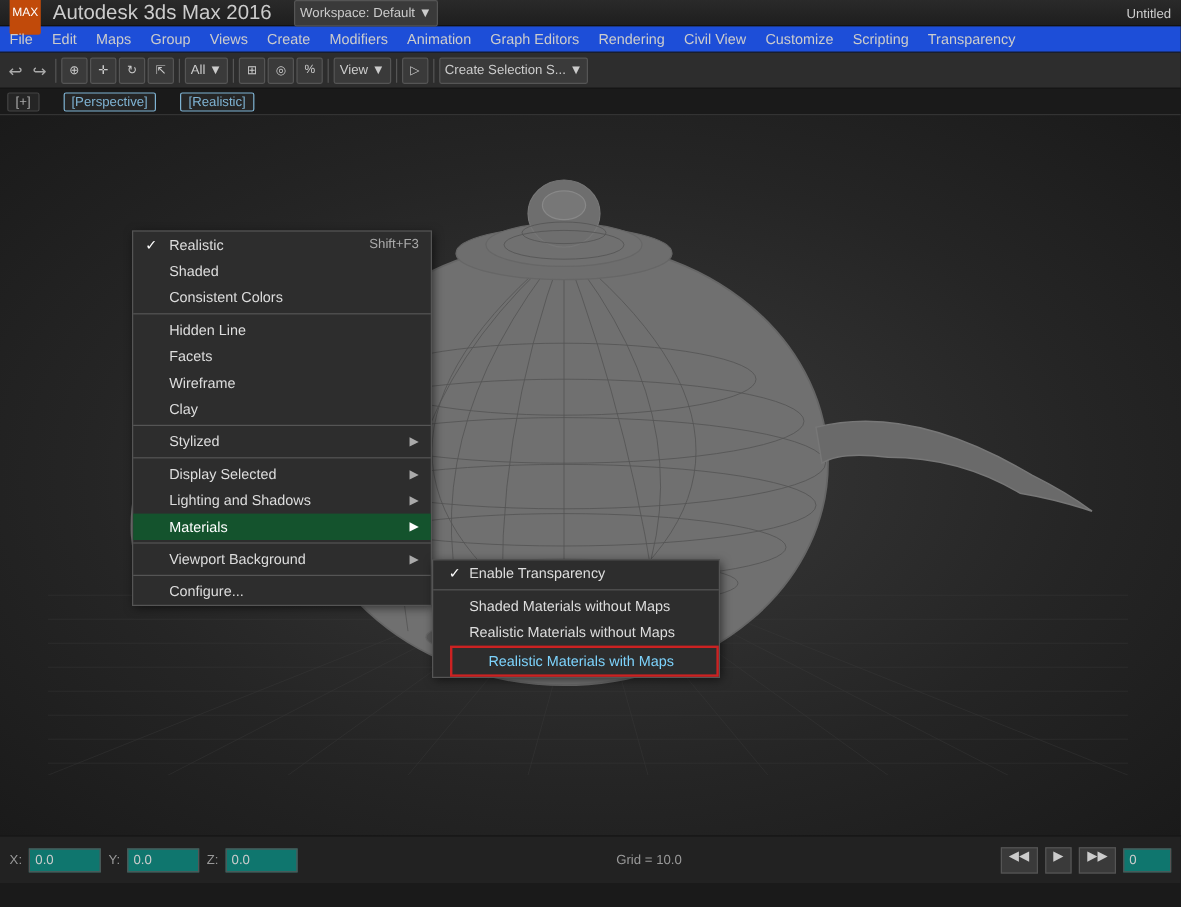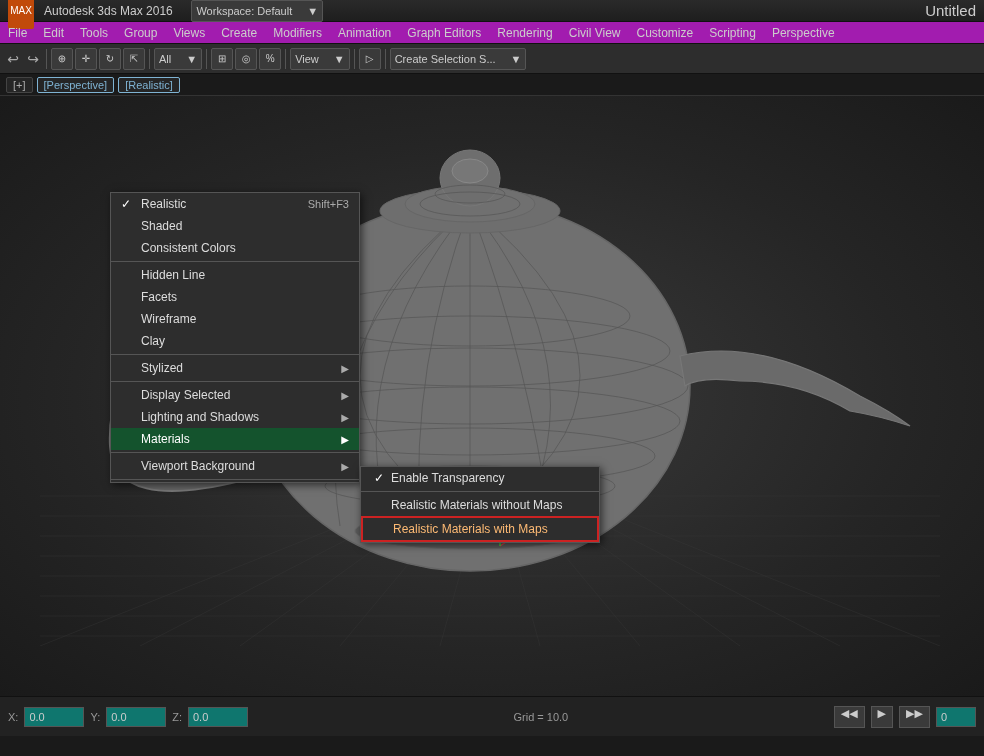--- a/index.html
+++ b/index.html
@@ -24,28 +24,28 @@
       padding: 0 8px;
       border-bottom: 1px solid #111;
     }
     #title-bar-left {
       display: flex;
       align-items: center;
       gap: 6px;
     }
     #title-bar-app {
       color: #ccc;
-      font-size: 12px;
+      font-size: 17px;
     }
 
     
     #menu-bar {
       width: 100%;
       height: 22px;
-      background: #a21caf;
+      background: #1d4ed8;
       display: flex;
       align-items: center;
       border-bottom: 1px solid #111;
     }
     .menu-item {
       color: #ccc;
       padding: 2px 8px;
       font-size: 12px;
       cursor: pointer;
       height: 100%;
@@ -85,21 +85,21 @@
     }
     .toolbar-dropdown {
       height: 22px;
       background: #3a3a3a;
       border: 1px solid #555;
       color: #ccc;
       font-size: 11px;
       padding: 0 4px;
       display: flex;
       align-items: center;
-      gap: 15px;
+      gap: 3px;
       cursor: pointer;
       border-radius: 2px;
     }
 
     
     #viewport-label-bar {
       width: 100%;
       height: 22px;
       background: #1a1a1a;
       display: flex;
@@ -113,20 +113,21 @@
       font-size: 11px;
       border: 1px solid #444;
       padding: 1px 6px;
       background: #252525;
       border-radius: 2px;
       cursor: pointer;
     }
     .viewport-label.active {
       color: #7fb3d3;
       border-color: #7fb3d3;
+      margin-left: 16px;
     }
 
     
     #viewport {
       position: relative;
       width: 984px;
       height: 600px;
       background: #2a2a2a;
       overflow: hidden;
     }
@@ -195,21 +196,22 @@
     .ctx-check {
       width: 16px;
       color: #fff;
       text-align: center;
     }
 
     
     .ctx-item.highlighted {
       background: #2d2d2d;
       border: 2px solid #cc2222;
-      color: #fdba74;
+      color: #7dd3fc;
+      margin-left: 14px;
     }
 
     .title-max-logo {
       width: 26px;
       height: 36px;
       background: #c14a0a;
       display: flex;
       align-items: center;
       justify-content: center;
       color: white;
@@ -279,39 +281,39 @@
   <div id="title-bar-left">
     <div class="title-max-logo">MAX</div>
     <span id="title-bar-app">Autodesk 3ds Max 2016</span>
     &nbsp;&nbsp;
     <div class="toolbar-dropdown">
       <span>Workspace: Default</span>
       <span>▼</span>
     </div>
   </div>
   <div>
-    <span style="color:#ccc;font-size:15px;">Untitled</span>
+    <span style="color:#ccc;font-size:11px;">Untitled</span>
   </div>
 </div>
 
 <div id="menu-bar">
   <div class="menu-item">File</div>
   <div class="menu-item">Edit</div>
-  <div class="menu-item">Tools</div>
+  <div class="menu-item">Maps</div>
   <div class="menu-item">Group</div>
   <div class="menu-item">Views</div>
   <div class="menu-item">Create</div>
   <div class="menu-item">Modifiers</div>
   <div class="menu-item">Animation</div>
   <div class="menu-item">Graph Editors</div>
   <div class="menu-item">Rendering</div>
   <div class="menu-item">Civil View</div>
   <div class="menu-item">Customize</div>
   <div class="menu-item">Scripting</div>
-  <div class="menu-item">Perspective</div>
+  <div class="menu-item">Transparency</div>
 </div>
 
 <div id="toolbar">
   <div class="undo-redo-btn">↩</div>
   <div class="undo-redo-btn">↪</div>
   <div class="toolbar-sep"></div>
   <div class="toolbar-btn">⊕</div>
   <div class="toolbar-btn">✛</div>
   <div class="toolbar-btn">↻</div>
   <div class="toolbar-btn">⇱</div>
@@ -497,30 +499,42 @@
     </div>
     <div class="ctx-sep"></div>
     <div class="ctx-item">
       <div class="ctx-item-left">
         <span class="check"></span>
         <span>Viewport Background</span>
       </div>
       <span class="arrow">▶</span>
     </div>
     <div class="ctx-sep"></div>
+    <div class="ctx-item">
+      <div class="ctx-item-left">
+        <span class="check"></span>
+        <span>Configure...</span>
+      </div>
+    </div>
   </div>
 
   <div id="context-menu-right">
     <div class="ctx-item">
       <div class="ctx-item-left">
         <span class="ctx-check">✓</span>
         <span>Enable Transparency</span>
       </div>
     </div>
     <div class="ctx-sep"></div>
+    <div class="ctx-item">
+      <div class="ctx-item-left">
+        <span class="ctx-check"></span>
+        <span>Shaded Materials without Maps</span>
+      </div>
+    </div>
     <div class="ctx-item">
       <div class="ctx-item-left">
         <span class="ctx-check"></span>
         <span>Realistic Materials without Maps</span>
       </div>
     </div>
     <div class="ctx-item highlighted">
       <div class="ctx-item-left">
         <span class="ctx-check"></span>
         <span>Realistic Materials with Maps</span>

